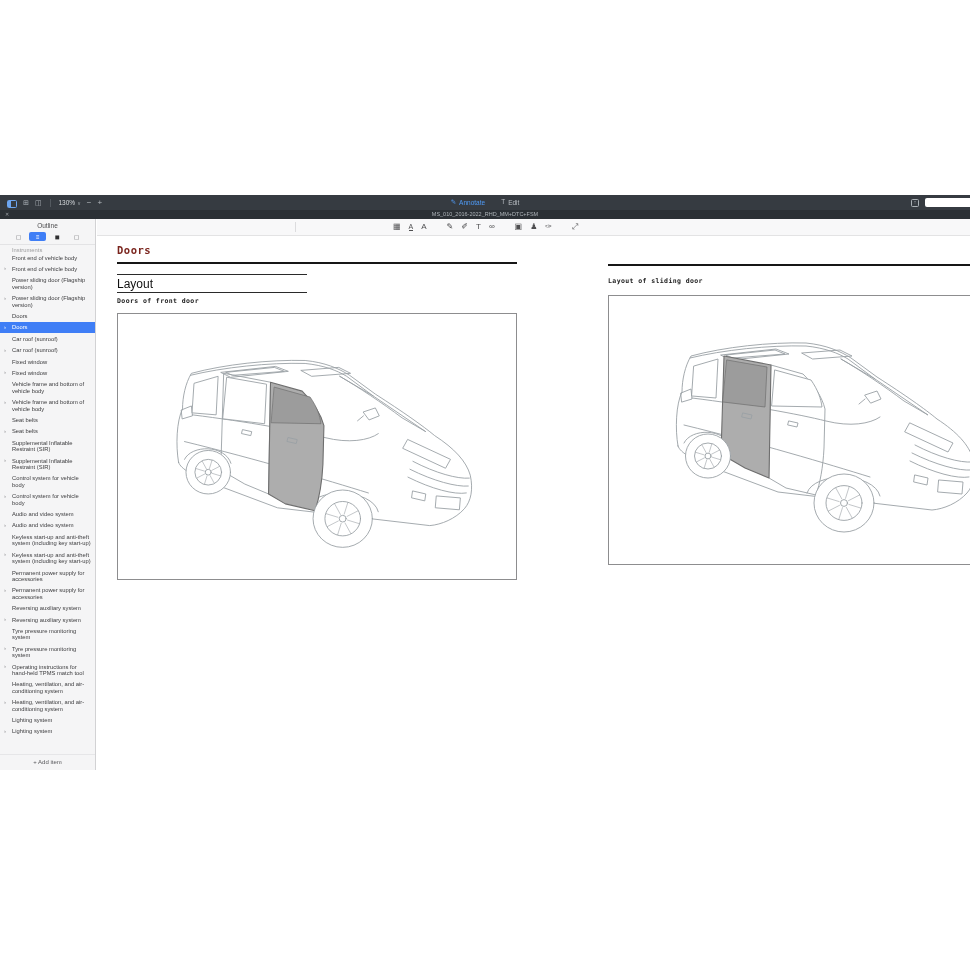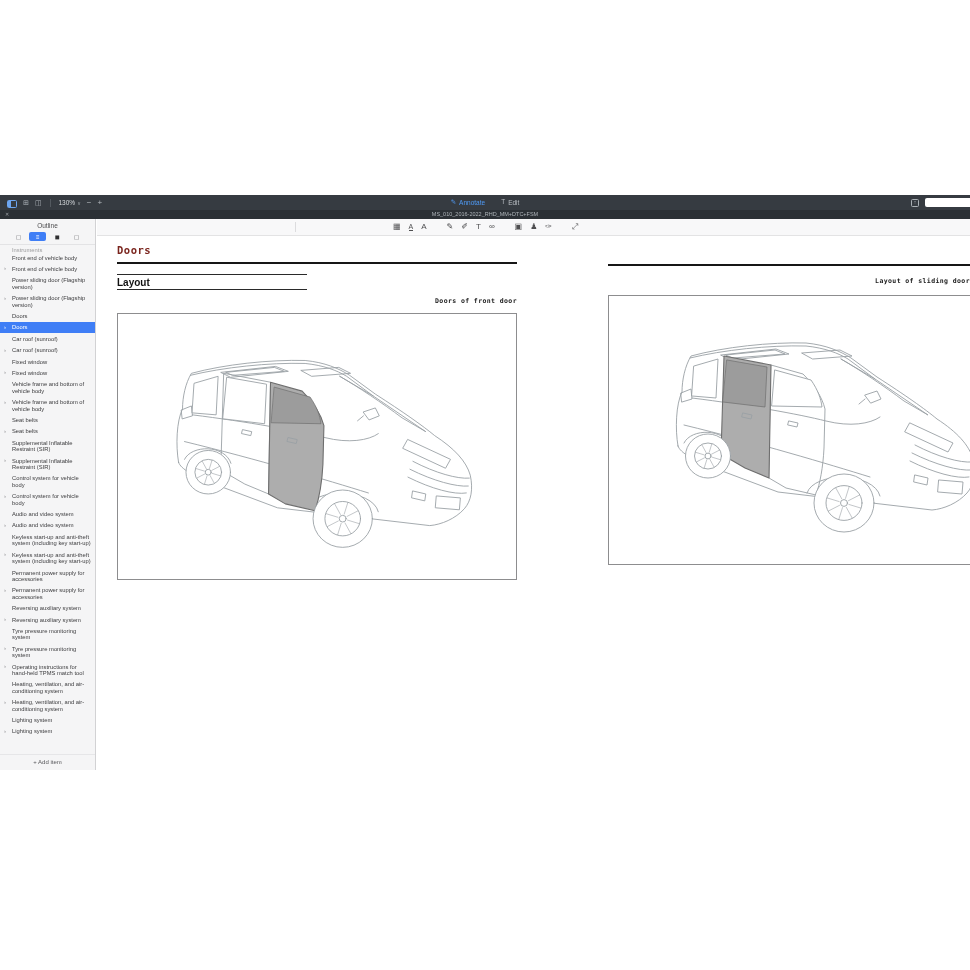--- a/index.html
+++ b/index.html
@@ -62,23 +62,23 @@
   .ts-icon.ul{font-size:7px;border-bottom:1.5px solid #4e4e50}
 
   
   .doc-area{position:absolute;left:97px;top:236px;width:873px;height:534px;background:#ffffff;overflow:hidden}
   .page-left{position:absolute;left:20px;top:0;width:400px}
   .doors-heading{position:absolute;top:8px;left:0;font-family:"DejaVu Sans Mono",monospace;
                  font-weight:bold;font-size:10.5px;letter-spacing:.5px}
   .rule-thick{position:absolute;top:26px;left:0;width:400px;height:2px;background:#161616}
   .layout-wrap{position:absolute;top:38px;left:0;width:190px}
   .thin{height:1px;background:#2a2a2a}
-  .layout-text{font-size:10px;font-weight:bold;color:#111;padding:1.5px 0 1px}
+  .layout-text{font-size:12px;font-weight:normal;color:#111;padding:1.5px 0 1px}
   .caption{font-family:"DejaVu Sans Mono",monospace;font-weight:bold;font-size:6.5px;color:#222;
-           text-align:right;letter-spacing:.4px}
+           text-align:left;letter-spacing:.4px}
   .cap-left{position:absolute;top:61px;left:0;width:400px}
   .figure{position:absolute;border:1px solid #8d8d8f;background:#fff;box-sizing:border-box}
   .fig-front{top:77px;left:0;width:400px;height:267px}
   .page-right{position:absolute;left:511px;top:0;width:460px}
   .rule-thick-r{position:absolute;top:28px;left:0;width:460px;height:2px;background:#161616}
   .cap-right{position:absolute;top:41px;left:0;width:362px}
   .fig-sliding{top:59px;left:0;width:420px;height:270px}
   svg{display:block}
 </style>
 </head>

